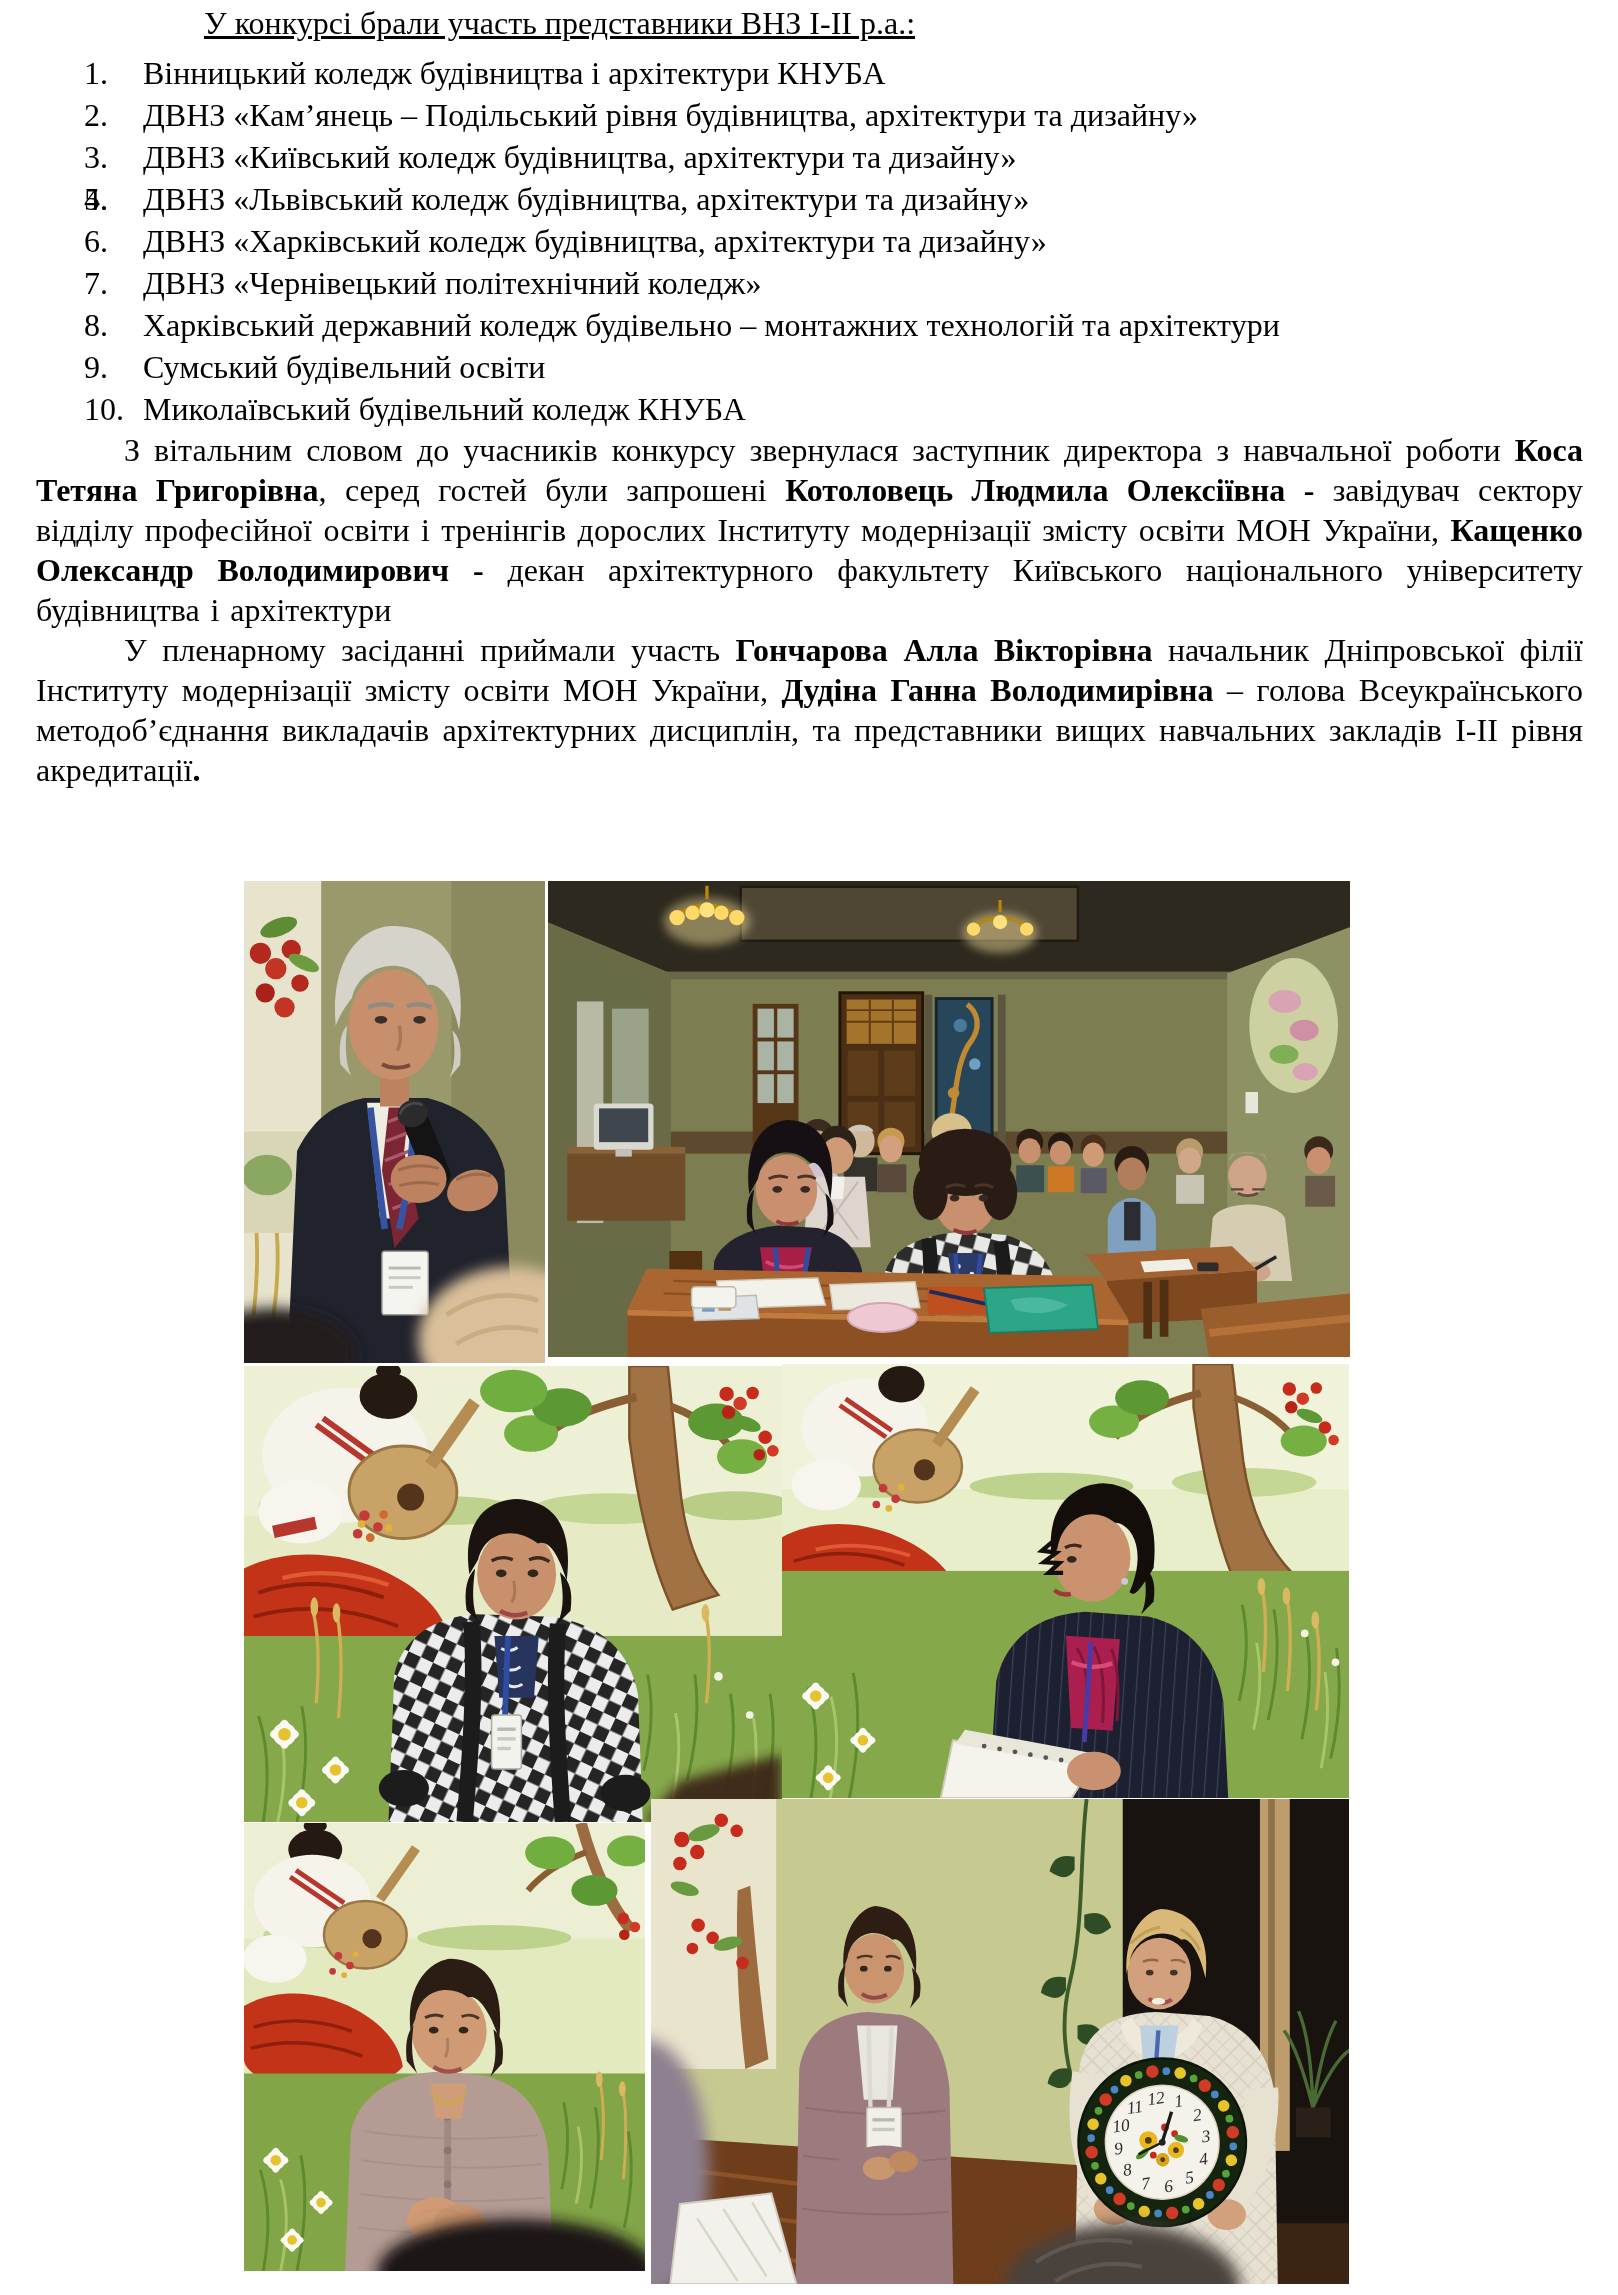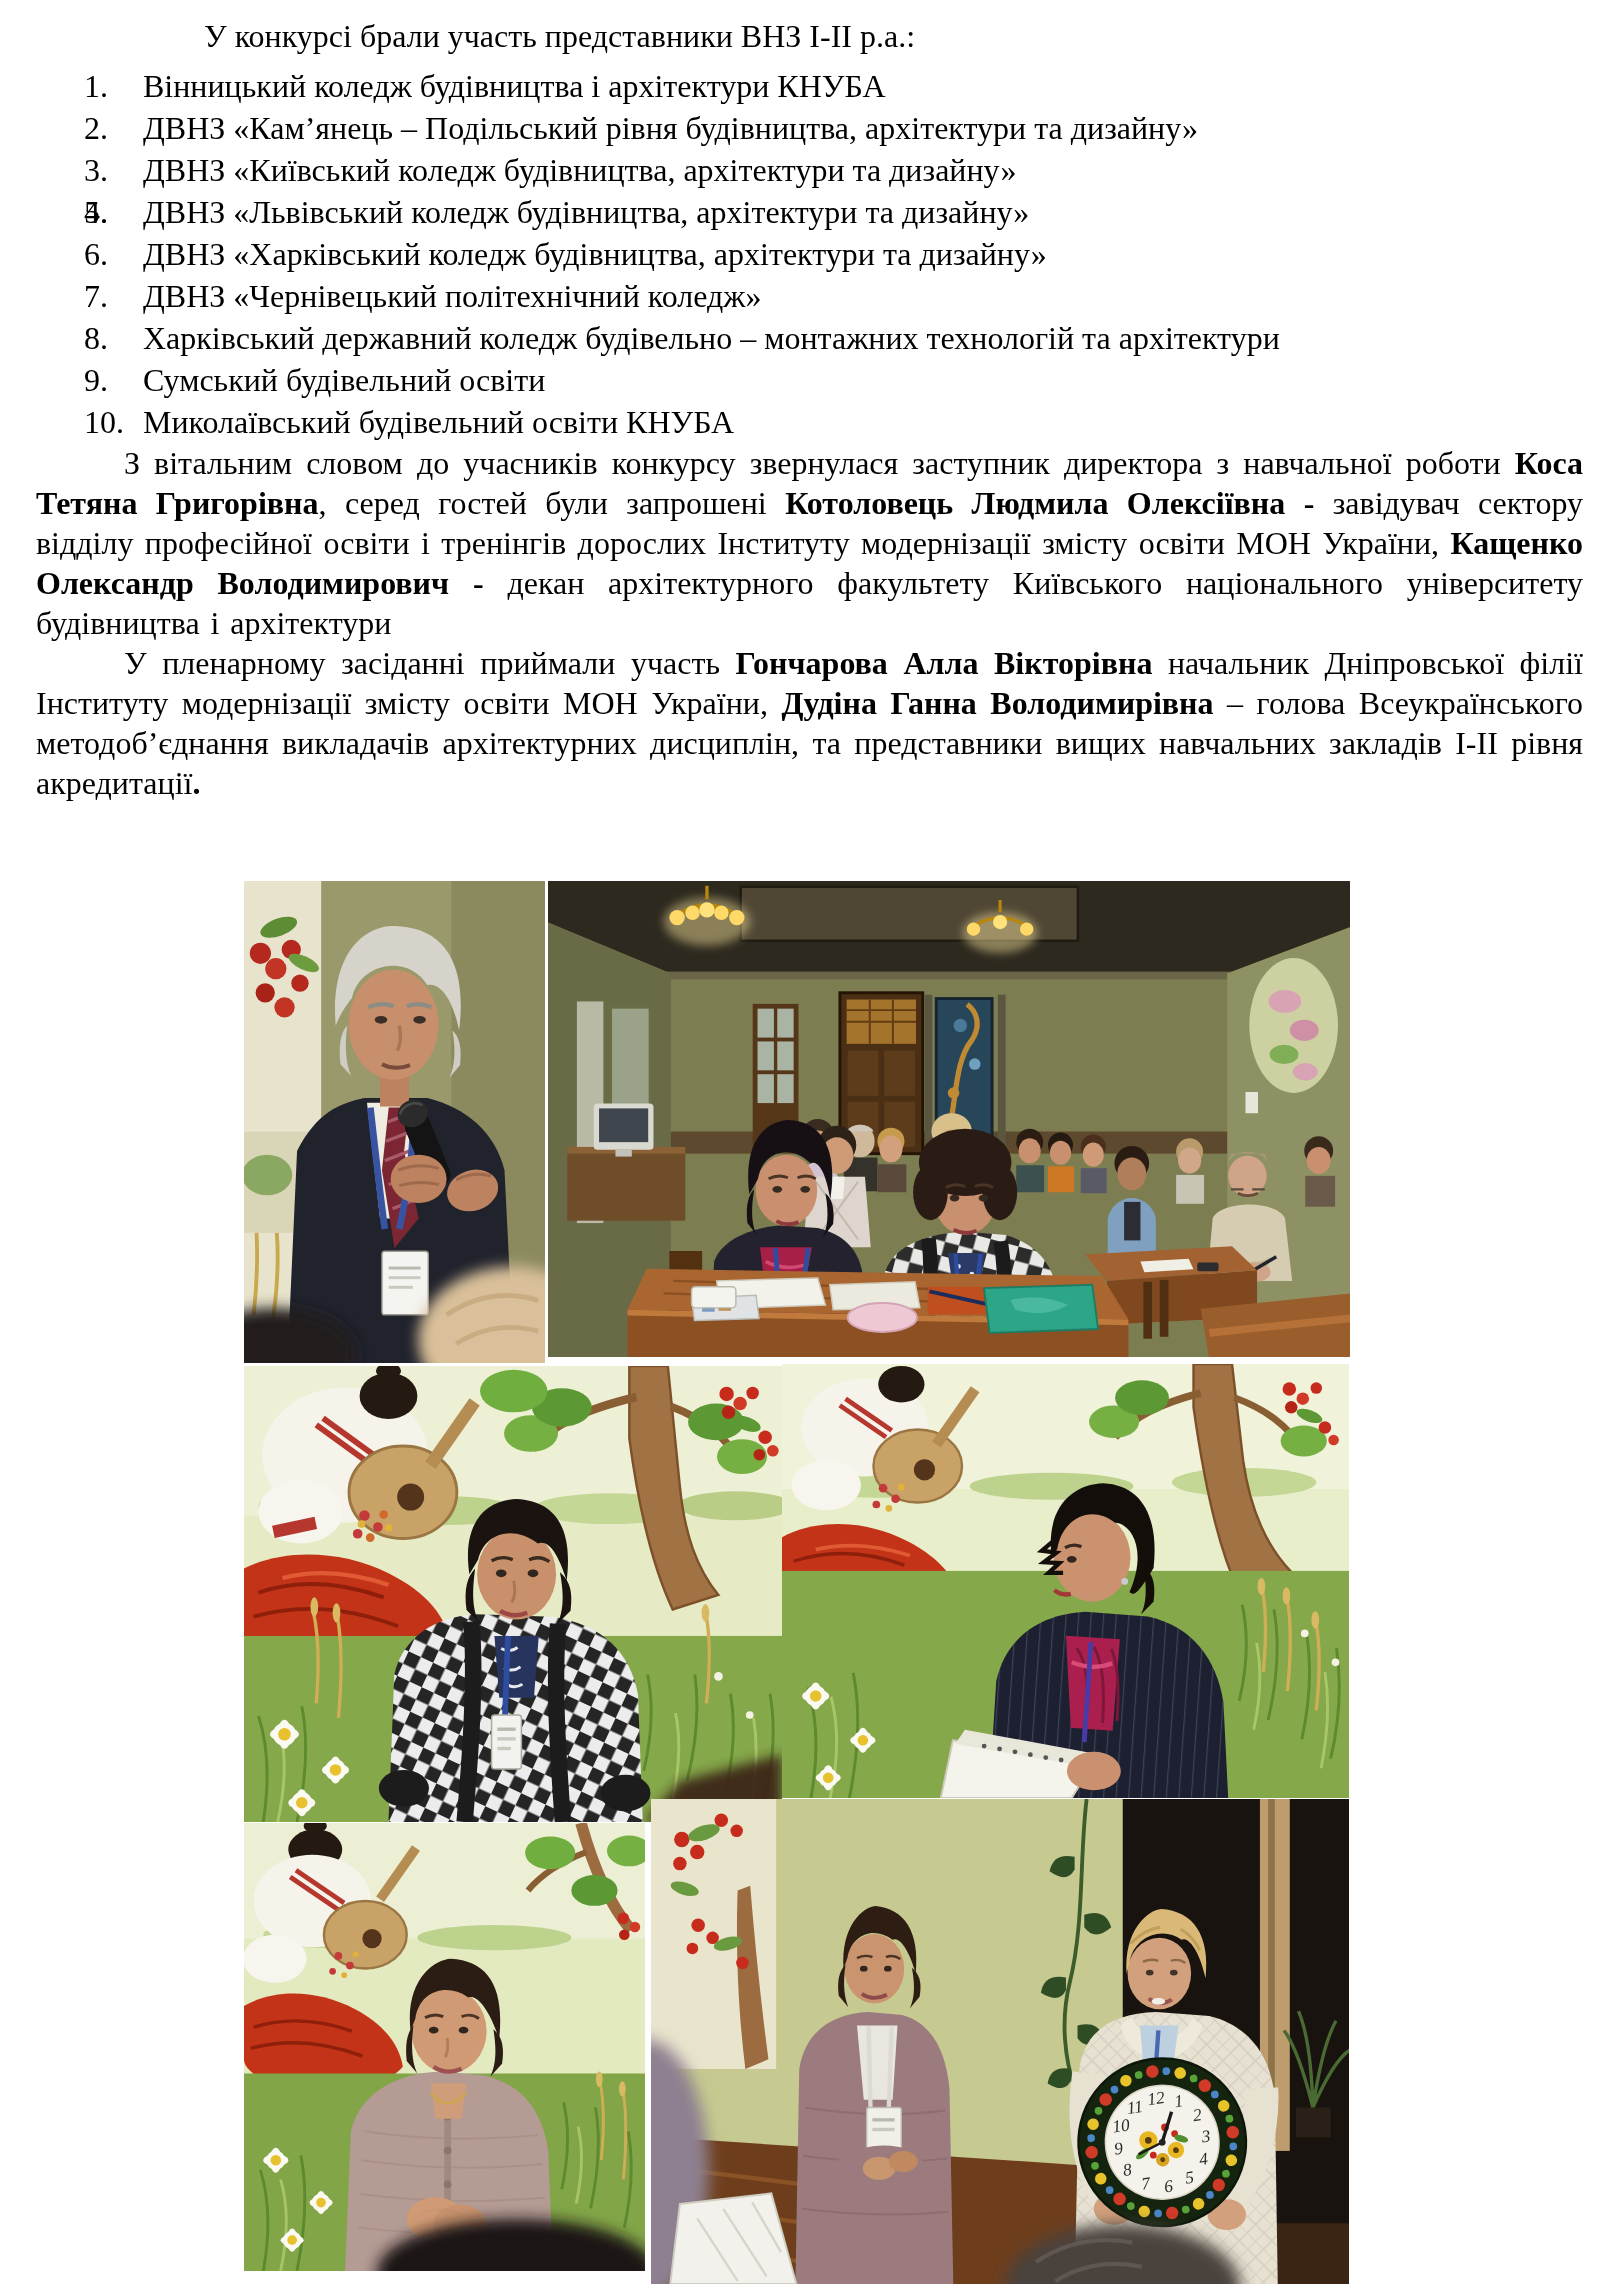--- a/index.html
+++ b/index.html
@@ -1,19 +1,19 @@
 <!DOCTYPE html>
 <html style="font-size:7.7px"><head>
 <meta charset="utf-8">
 <style>
   html,body{margin:0;padding:0;background:#fff;}
   .page{position:relative;width:1618px;height:2295px;background:#ffffff;
         font-family:"Liberation Serif",serif;color:#000;overflow:hidden;}
   .doc{position:absolute;left:36px;top:0;width:1547px;font-size:32px;}
-  .title{margin:15px 0 0 0;text-indent:168px;line-height:42px;white-space:nowrap;}
+  .title{margin:2px 0 0 0;text-indent:168px;line-height:42px;white-space:nowrap;text-decoration:underline;}
   ol.list{margin:7.7px 0 0 0;padding:0;list-style:none;}
   ol.list li{position:relative;padding-left:107px;line-height:42px;white-space:nowrap;}
   ol.list .num{position:absolute;left:48px;top:0;}
   .paras{}
   p.para{margin:0;text-align:justify;text-indent:88px;line-height:40px;word-spacing:2.9px;}
   p.para b{font-weight:bold;}
   figure.photo{position:absolute;margin:0;padding:0;}
   figure.photo svg{display:block;width:100%;height:100%;}
   .p1{left:244px;top:881px;width:301px;height:482px;}
   .p2{left:548px;top:881px;width:802px;height:476px;}
@@ -35,21 +35,21 @@
     <ol class="list">
       <li><span class="num">1.</span><span>Вінницький коледж будівництва і архітектури КНУБА</span></li>
       <li><span class="num">2.</span><span>ДВНЗ «Кам’янець – Подільський рівня будівництва, архітектури та дизайну»</span></li>
       <li><span class="num">3.</span><span>ДВНЗ «Київський коледж будівництва, архітектури та дизайну»</span></li>
       <li><span class="num">4.</span></li>
       <li><span class="num">5.</span><span>ДВНЗ «Львівський коледж будівництва, архітектури та дизайну»</span></li>
       <li><span class="num">6.</span><span>ДВНЗ «Харківський коледж будівництва, архітектури та дизайну»</span></li>
       <li><span class="num">7.</span><span>ДВНЗ «Чернівецький політехнічний коледж»</span></li>
       <li><span class="num">8.</span><span>Харківський державний коледж будівельно – монтажних технологій та архітектури</span></li>
       <li><span class="num">9.</span><span>Сумський будівельний освіти</span></li>
-      <li><span class="num">10.</span><span>Миколаївський будівельний освіти КНУБА</span></li>
+      <li><span class="num">10.</span><span>Миколаївський будівельний коледж КНУБА</span></li>
     </ol>
 
     <div class="paras">
       <p class="para"><span>З вітальним словом до учасників конкурсу звернулася заступник директора з навчальної роботи </span><b>Коса Тетяна Григорівна</b><span>, серед гостей були запрошені </span><b>Котоловець Людмила Олексіївна -</b><span> завідувач сектору відділу професійної освіти і тренінгів дорослих Інституту модернізації змісту освіти МОН України, </span><b>Кащенко Олександр Володимирович -</b><span> декан архітектурного факультету Київського національного університету будівництва і архітектури</span></p>
       <p class="para"><span>У пленарному засіданні приймали участь </span><b>Гончарова Алла Вікторівна</b><span> начальник Дніпровської філії Інституту модернізації змісту освіти МОН України, </span><b>Дудіна Ганна Володимирівна</b><span> – голова Всеукраїнського методоб’єднання викладачів архітектурних дисциплін, та представники вищих навчальних закладів І-ІІ рівня акредитації</span><b>.</b></p>
     </div>
   </div>
 
   <figure class="photo p1">
     <svg viewBox="0 0 624 1000" preserveAspectRatio="none">

